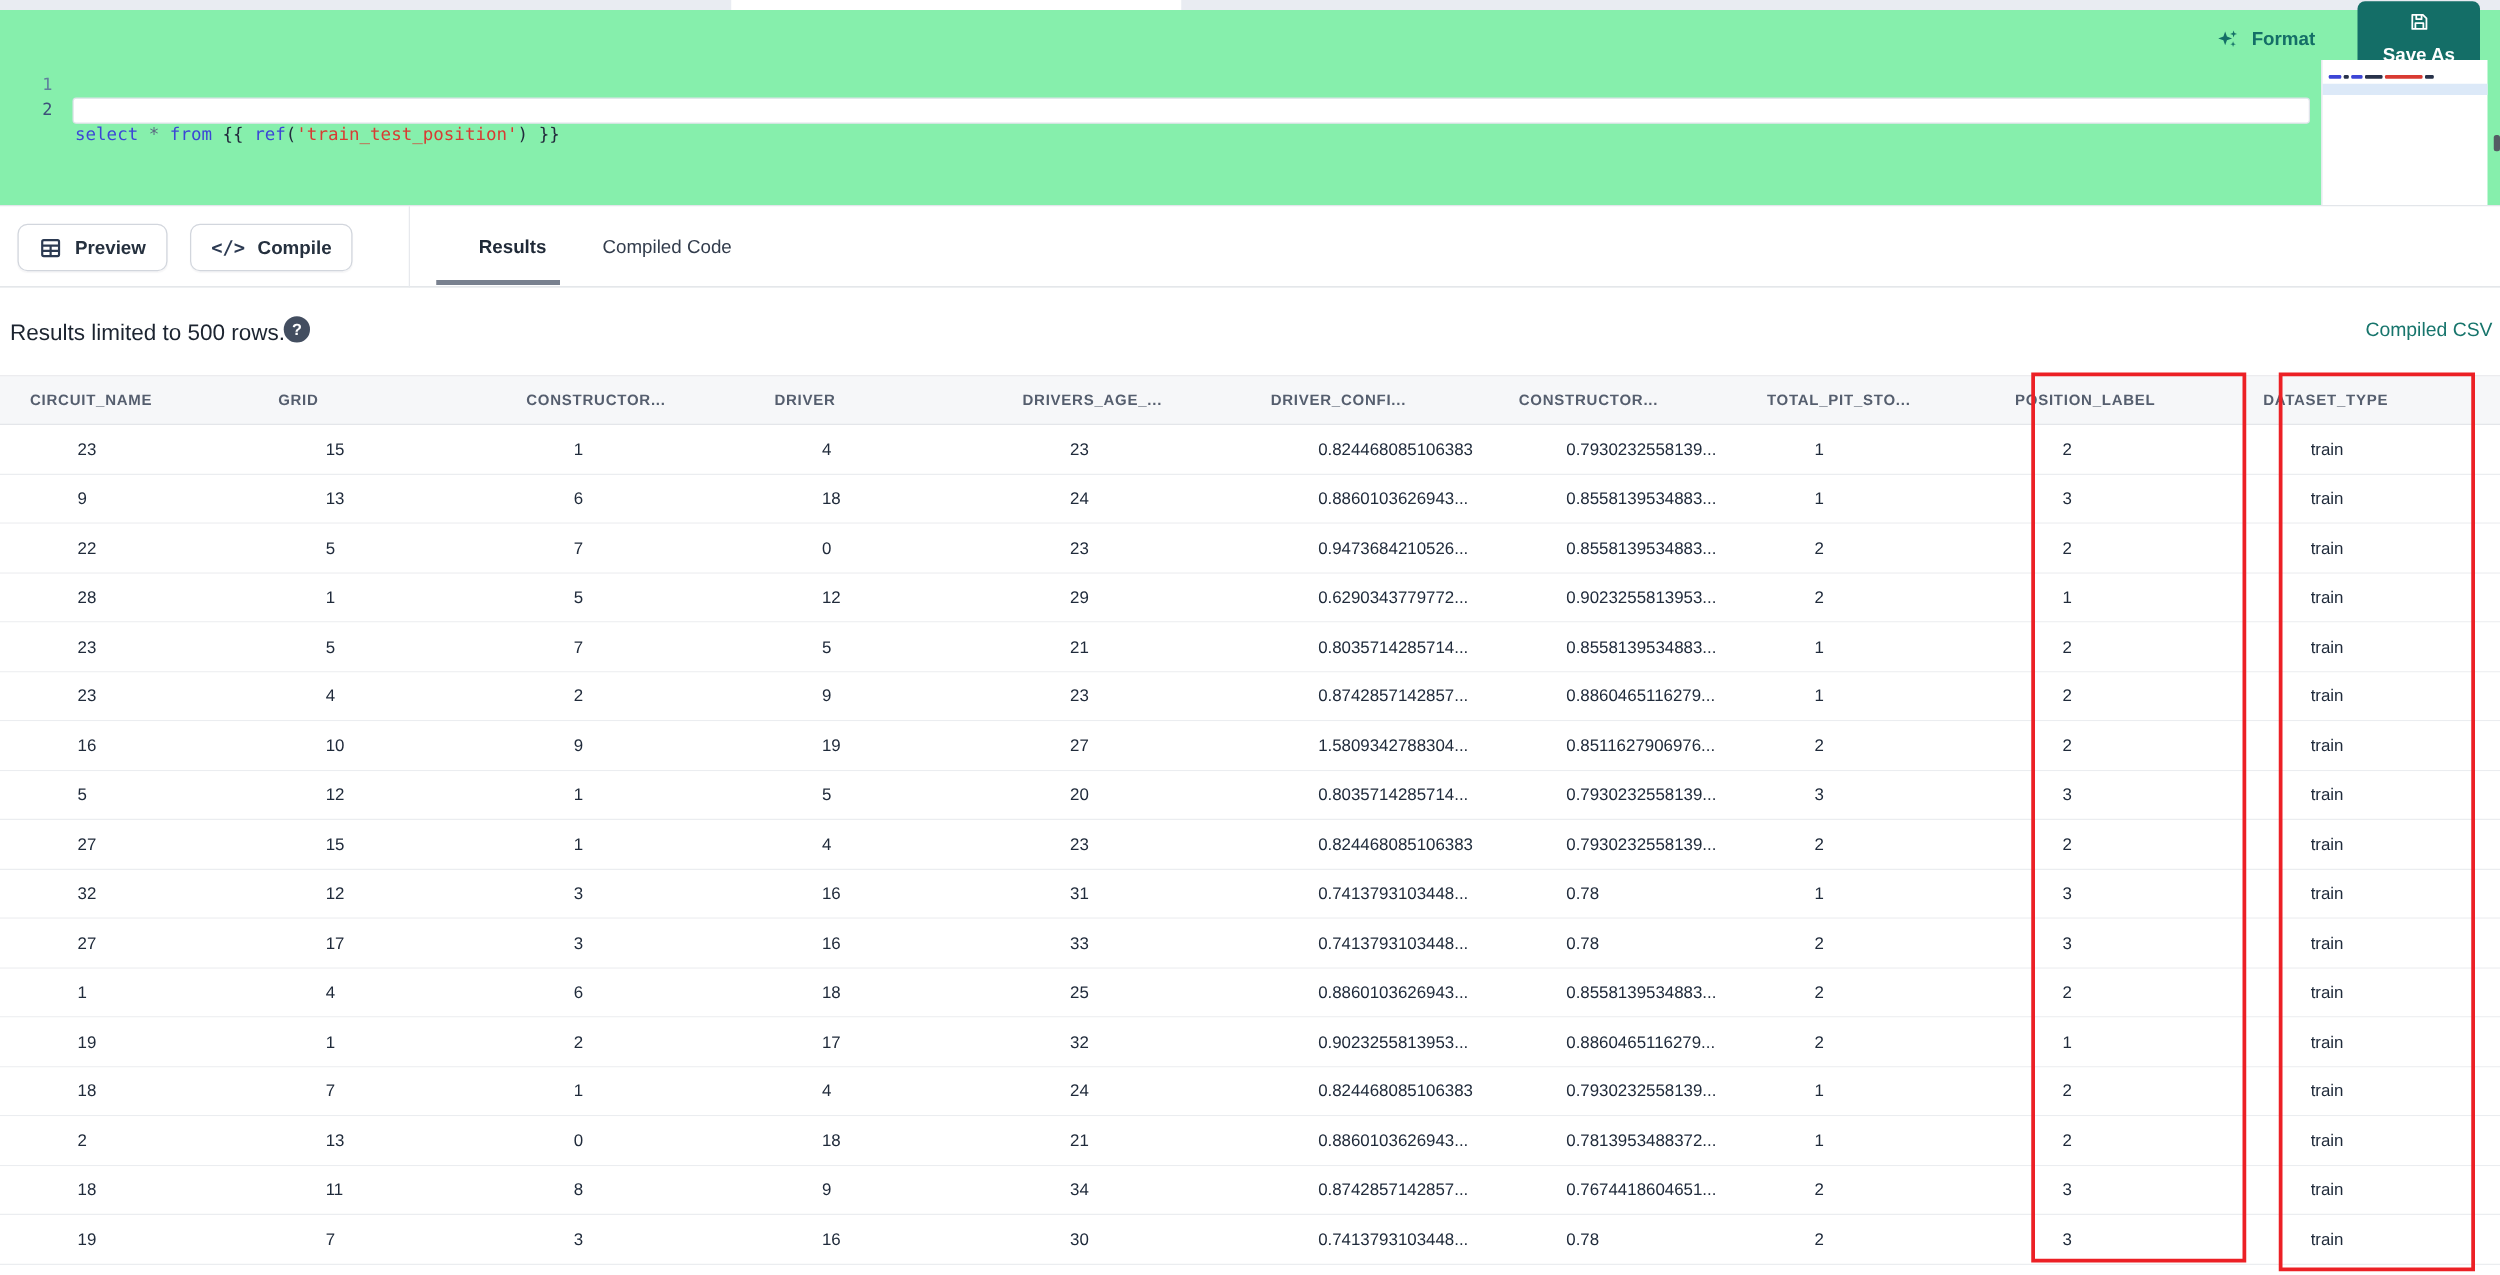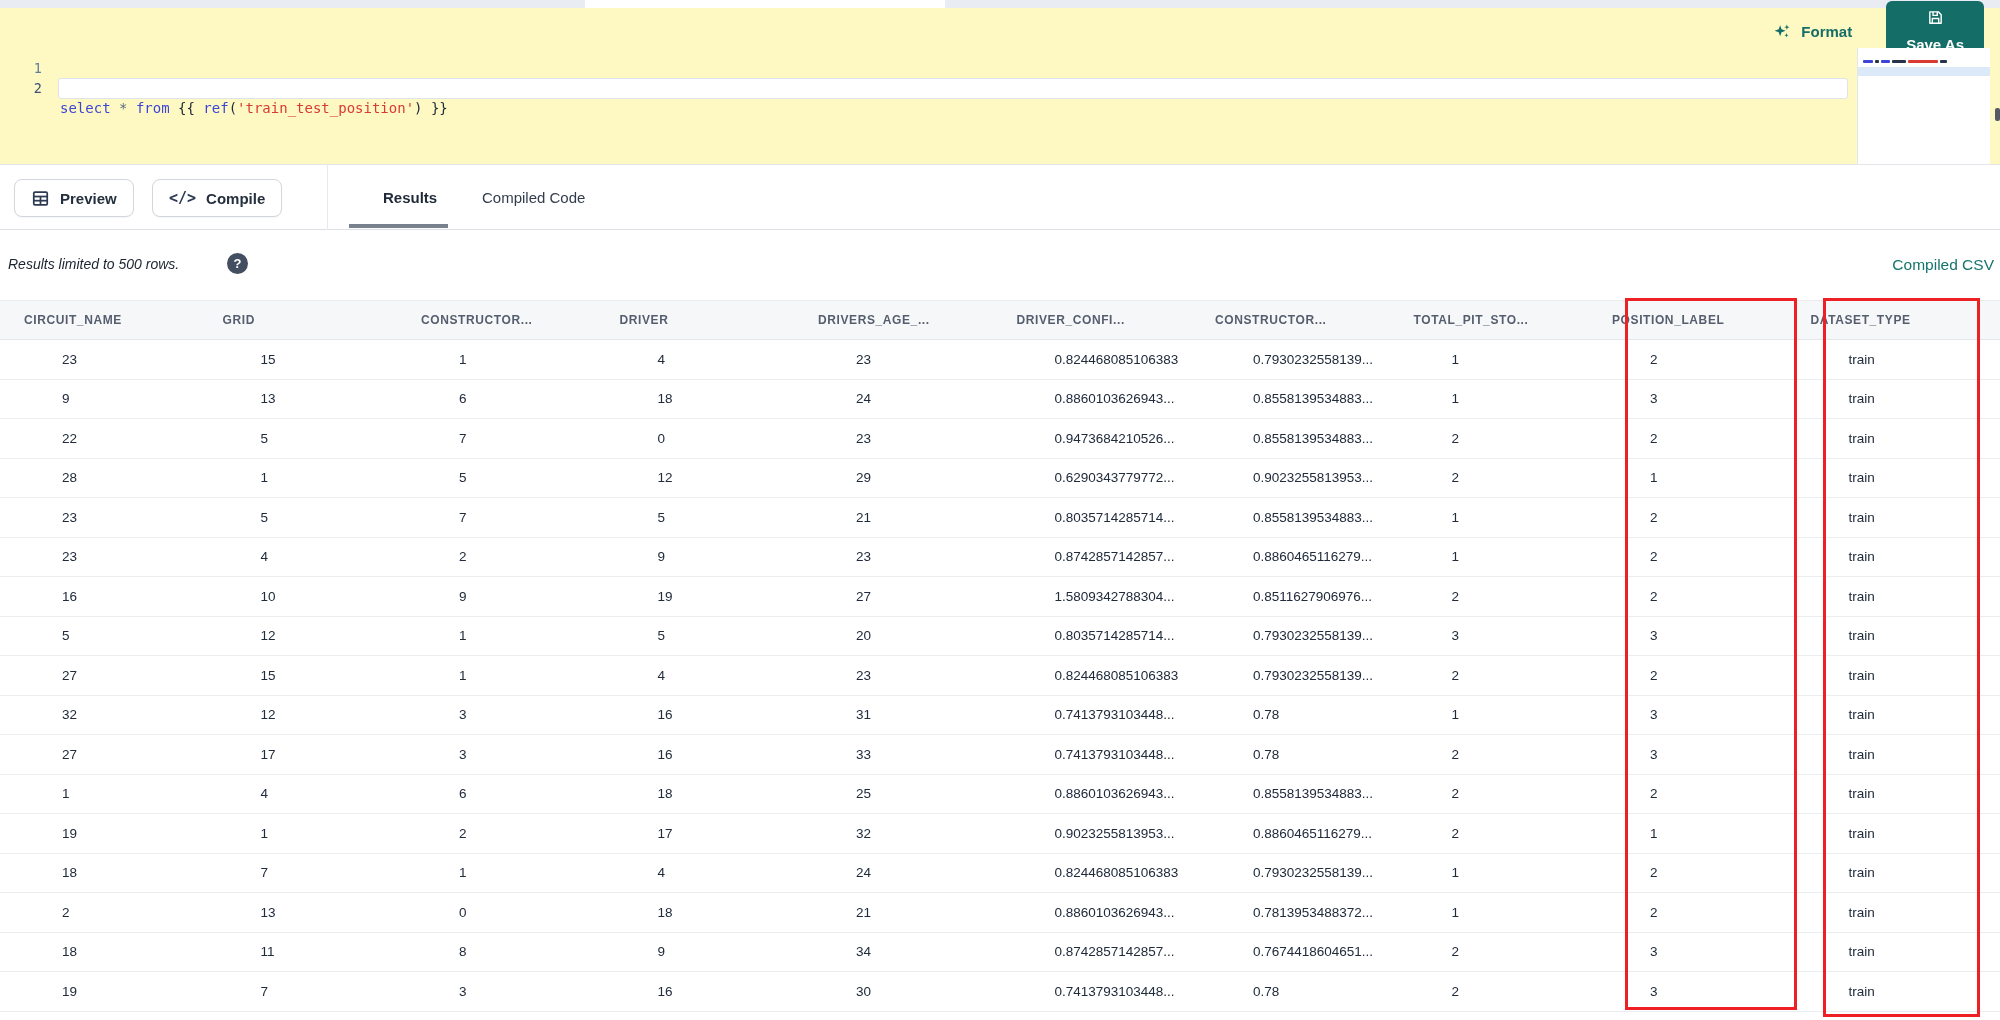--- a/index.html
+++ b/index.html
@@ -4,21 +4,21 @@
 <style>
   * { box-sizing: border-box; margin: 0; padding: 0; }
   html,body { width: 2000px; height: 1020px; background:#ffffff; overflow:hidden;
     font-family:"Liberation Sans", sans-serif; }
 
   
   .topstrip { position:absolute; top:0; left:0; width:2000px; height:8px; background:#e9ecf2; }
   .topstrip .gap { position:absolute; top:0; left:585px; width:360px; height:8px; background:#ffffff; }
 
   
-  .editor { position:absolute; top:8px; left:0; width:2000px; height:156px; background:#fef9c3; }
+  .editor { position:absolute; top:8px; left:0; width:2000px; height:156px; background:#86efac; }
   .editor-actions { position:absolute; top:4px; right:16px; height:38px; display:flex; align-items:center; gap:34px; }
   .format-btn { display:flex; align-items:center; gap:9px; color:#146e67; font-size:15px; font-weight:600; cursor:pointer; }
   .saveas-btn { display:flex; align-items:center; gap:10px; background:#146e67; color:#ffffff;
     font-size:15px; font-weight:600; padding:8px 20px; border-radius:6px; cursor:pointer;flex-direction:column; }
 
   .gutter { position:absolute; top:50px; left:0; width:42px; text-align:right;
     font-family:"DejaVu Sans Mono", monospace; font-size:13.5px; line-height:20px; }
   .ln1 { color:#5f7e9c; }
   .ln2 { color:#3d4f79; }
   .code-area { position:absolute; top:50px; left:60px; width:1790px;
@@ -44,21 +44,21 @@
   .btn-compile { left:152px; }
   .toolbar-divider { position:absolute; top:0; left:327px; width:1px; height:65px; background:#e7e9ed; }
   .tab { position:absolute; top:0; height:65px; display:flex; align-items:center;
     font-size:15px; color:#323c4c; cursor:pointer;margin-left:16px; }
   .tab-results { left:367px; font-weight:600; color:#1f2937; }
   .tab-compiled { left:466px; font-weight:400; }
   .tab-underline { position:absolute; top:59px; left:349px; width:99px; height:4px; background:#79818f; }
 
   
   .results-meta { position:absolute; top:248px; left:0; width:2000px; height:38px; }
-  .limit-text { position:absolute; left:8px; top:8px; font-size:14px; color:#1c2430;font-style:italic; }
+  .limit-text { position:absolute; left:8px; top:8px; font-size:18px; color:#1c2430; }
   .help-icon { position:absolute; left:227px; top:5px; width:21px; height:21px; border-radius:50%;
     background:#434e60; color:#ffffff; font-size:13px; font-weight:700; display:flex;
     align-items:center; justify-content:center; cursor:pointer; }
   .download-csv { position:absolute; right:6px; top:8px; font-size:15.5px; color:#17756c; cursor:pointer; }
 
   
   .table { position:absolute; top:300px; left:0; width:2000px; }
   .trow { display:flex; padding-left:50px; align-items:center; }
   .thead { height:40px; background:#f6f7f9; border-top:1px solid #ececef; border-bottom:1px solid #e4e6ea;padding-left:12px; }
   .tbody .trow { height:39.5px; background:#ffffff; border-bottom:1px solid #ebedf0; }

